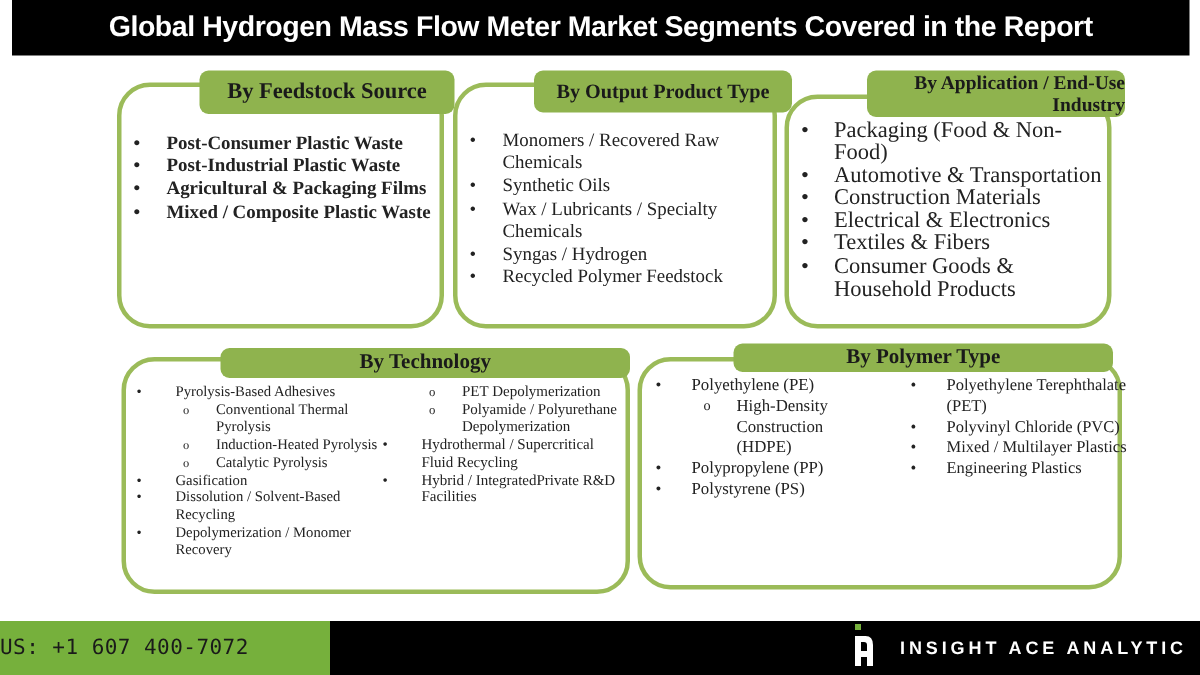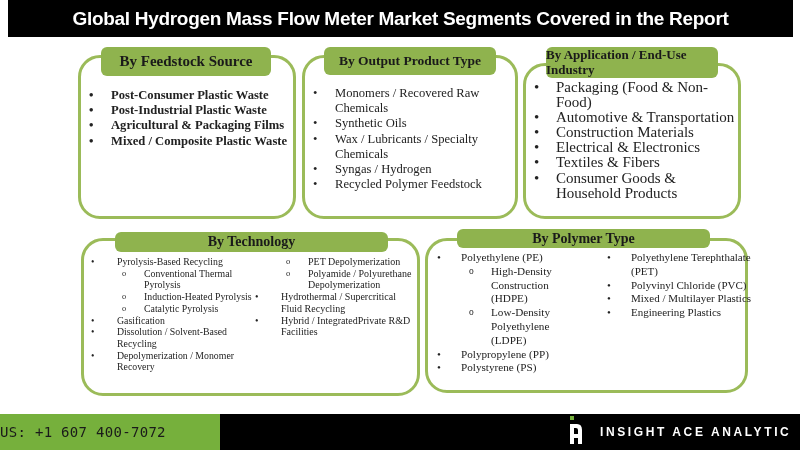--- a/index.html
+++ b/index.html
@@ -13,22 +13,23 @@
     font-family: "Liberation Sans", sans-serif; font-weight: bold; font-size: 19px;
     letter-spacing: -0.3px;
   }
 
   .box {
     position: absolute; border: 3px solid #9bbb59; border-radius: 22px; background: #fff;
   }
   .pill {
     position: absolute; background: #8fb34e; border-radius: 6px;
     color: #1a1a1a; font-weight: bold; font-family: "Liberation Serif", serif;
-    display: flex; align-items: center; justify-content: center; text-align: left;
+    display: flex; align-items: center; justify-content: center; text-align: right;
     line-height: 1.0;
+    margin-left: 32px;
   }
 
   ul.items { list-style: none; position: absolute; font-family: "Liberation Serif", serif; }
   ul.items li { position: relative; padding-left: 22px; }
   ul.items li::before { content: "\2022"; position: absolute; left: 0; top: 0; }
   ul.items li.sub { padding-left: 50px; }
   ul.items li.sub::before { content: "o"; left: 25px; font-size: 0.85em; }
 
   #b1 { left: 78px; top: 55px; width: 218px; height: 164px; }
   #p1 { left: 101px; top: 47px; width: 170px; height: 29px; font-size: 15px; }
@@ -108,41 +109,40 @@
   <li>Automotive &amp; Transportation</li>
   <li>Construction Materials</li>
   <li>Electrical &amp; Electronics</li>
   <li>Textiles &amp; Fibers</li>
   <li>Consumer Goods &amp; Household Products</li>
 </ul>
 
 <div class="box" id="b4"></div>
 <div class="pill" id="p4">By Technology</div>
 <ul class="items" id="l4a">
-  <li>Pyrolysis-Based Recycling</li>
+  <li>Pyrolysis-Based Adhesives</li>
   <li class="sub">Conventional Thermal Pyrolysis</li>
   <li class="sub">Induction-Heated Pyrolysis</li>
   <li class="sub">Catalytic Pyrolysis</li>
   <li>Gasification</li>
   <li>Dissolution / Solvent-Based Recycling</li>
   <li>Depolymerization / Monomer Recovery</li>
 </ul>
 <ul class="items" id="l4b">
   <li class="sub">PET Depolymerization</li>
   <li class="sub">Polyamide / Polyurethane Depolymerization</li>
   <li>Hydrothermal / Supercritical Fluid Recycling</li>
   <li>Hybrid / IntegratedPrivate R&amp;D Facilities</li>
 </ul>
 
 <div class="box" id="b5"></div>
 <div class="pill" id="p5">By Polymer Type</div>
 <ul class="items" id="l5a">
   <li>Polyethylene (PE)</li>
   <li class="sub">High-Density Construction (HDPE)</li>
-  <li class="sub">Low-Density Polyethylene (LDPE)</li>
   <li>Polypropylene (PP)</li>
   <li>Polystyrene (PS)</li>
 </ul>
 <ul class="items" id="l5b">
   <li>Polyethylene Terephthalate (PET)</li>
   <li>Polyvinyl Chloride (PVC)</li>
   <li>Mixed / Multilayer Plastics</li>
   <li>Engineering Plastics</li>
 </ul>
 

